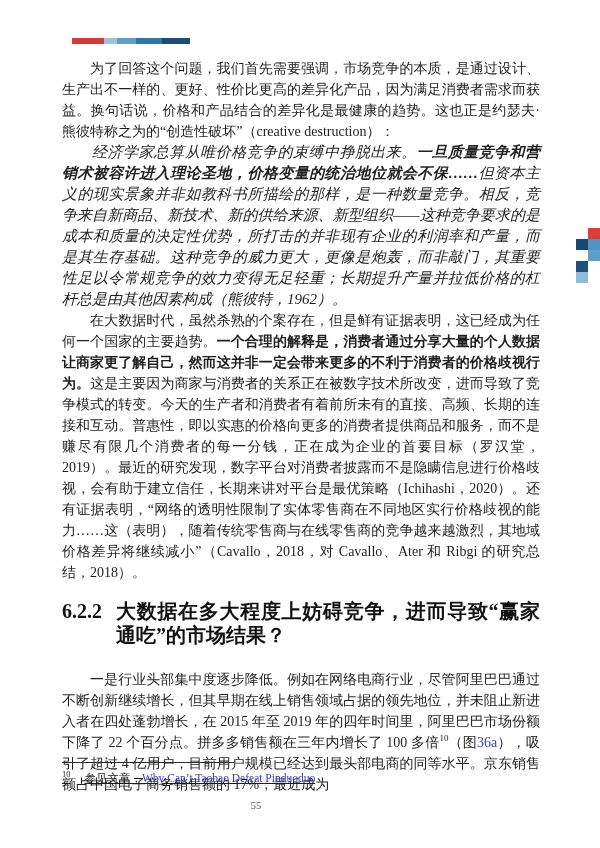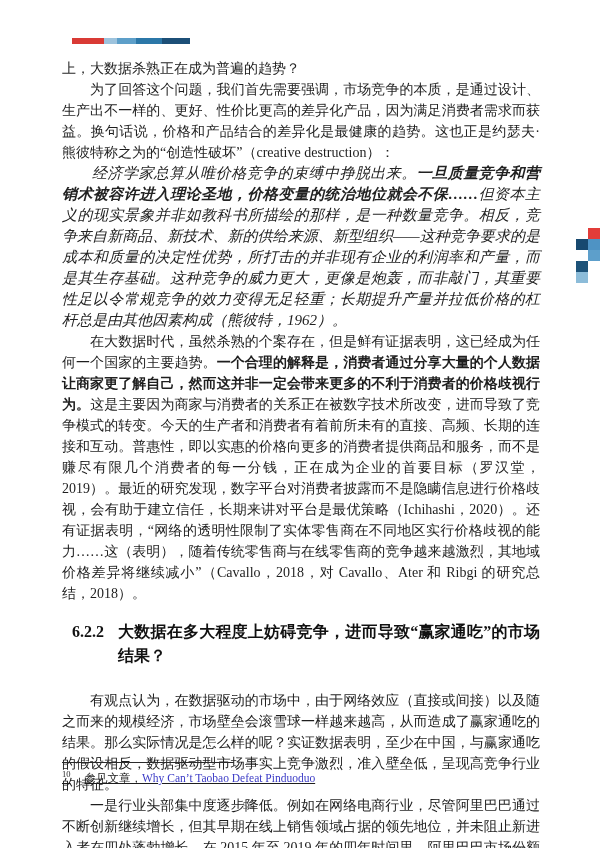--- a/index.html
+++ b/index.html
@@ -53,23 +53,23 @@
 
   .quote {
     font-size: 15px; line-height: 21px;
     text-align: justify; text-indent: 2em;
     font-style: italic;
     color: #222;
   }
   .quote b { font-weight: bold; }
 
   .heading {
-    margin: 16px 0 22px 10px;
+    margin: 16px 0 22px 0;
     display: flex;
-    font-size: 16px; font-weight: bold; line-height: 24px;
+    font-size: 20px; font-weight: bold; line-height: 24px;
     color: #111;
   }
   .heading .h-num { flex: 0 0 auto; margin-right: 14px; }
   .heading .h-text { flex: 1 1 auto; text-align: justify; }
 
   .fn-ref {
     font-size: 9px; color: #1e1e1e;
     vertical-align: super; line-height: 0;
     text-decoration: none; cursor: pointer;
   }
@@ -79,21 +79,21 @@
 
   
   .footnote-area { position: absolute; left: 62px; top: 762px; width: 478px; }
   .fn-rule { width: 172px; border-top: 1.2px solid #2a2a2a; margin-bottom: 7px; }
   .footnote { font-size: 11.5px; line-height: 16px; color: #1e1e1e; text-decoration: underline; }
   .footnote .fn-marker {
     font-size: 8.5px; vertical-align: super; line-height: 0; margin-right: 14px;
   }
 
   .page-number {
-    position: absolute; left: 0; top: 800px; width: 496px;
+    position: absolute; left: 8px; top: 800px; width: 496px;
     text-align: center; font-size: 10.5px; color: #555;
   }
 </style>
 </head>
 <body>
 
 <div class="page">
 
   <div class="logo-bar">
     <span class="seg s1"></span>
@@ -107,34 +107,32 @@
     <span class="px p-red"></span>
     <span class="px p-navy1"></span>
     <span class="px p-med"></span>
     <span class="px p-lmed"></span>
     <span class="px p-navy2"></span>
     <span class="px p-light"></span>
   </div>
 
   <main class="content">
 
-    <p class="body-text no-indent">上，大数据杀熟正在成为普遍的趋势？</p>
 
     <p class="body-text">为了回答这个问题，我们首先需要强调，市场竞争的本质，是通过设计、生产出不一样的、更好、性价比更高的差异化产品，因为满足消费者需求而获益。换句话说，价格和产品结合的差异化是最健康的趋势。这也正是约瑟夫·熊彼特称之为的“创造性破坏”（creative destruction）：</p>
 
     <p class="quote"><span>经济学家总算从唯价格竞争的束缚中挣脱出来。</span><b>一旦质量竞争和营销术被容许进入理论圣地，价格变量的统治地位就会不保……</b><span>但资本主义的现实景象并非如教科书所描绘的那样，是一种数量竞争。相反，竞争来自新商品、新技术、新的供给来源、新型组织——这种竞争要求的是成本和质量的决定性优势，所打击的并非现有企业的利润率和产量，而是其生存基础。这种竞争的威力更大，更像是炮轰，而非敲门，其重要性足以令常规竞争的效力变得无足轻重；长期提升产量并拉低价格的杠杆总是由其他因素构成（熊彼特，1962）。</span></p>
 
     <p class="body-text"><span>在大数据时代，虽然杀熟的个案存在，但是鲜有证据表明，这已经成为任何一个国家的主要趋势。</span><b>一个合理的解释是，消费者通过分享大量的个人数据让商家更了解自己，然而这并非一定会带来更多的不利于消费者的价格歧视行为。</b><span>这是主要因为商家与消费者的关系正在被数字技术所改变，进而导致了竞争模式的转变。今天的生产者和消费者有着前所未有的直接、高频、长期的连接和互动。普惠性，即以实惠的价格向更多的消费者提供商品和服务，而不是赚尽有限几个消费者的每一分钱，正在成为企业的首要目标（罗汉堂，2019）。最近的研究发现，数字平台对消费者披露而不是隐瞒信息进行价格歧视，会有助于建立信任，长期来讲对平台是最优策略（Ichihashi，2020）。还有证据表明，“网络的透明性限制了实体零售商在不同地区实行价格歧视的能力……这（表明），随着传统零售商与在线零售商的竞争越来越激烈，其地域价格差异将继续减小”（Cavallo，2018，对 Cavallo、Ater 和 Ribgi 的研究总结，2018）。</span></p>
 
     <h3 class="heading">
       <span class="h-num">6.2.2</span>
       <span class="h-text">大数据在多大程度上妨碍竞争，进而导致“赢家通吃”的市场结果？</span>
     </h3>
 
-    <p class="body-text">有观点认为，在数据驱动的市场中，由于网络效应（直接或间接）以及随之而来的规模经济，市场壁垒会滚雪球一样越来越高，从而造成了赢家通吃的结果。那么实际情况是怎么样的呢？实证数据表明，至少在中国，与赢家通吃的假设相反，数据驱动型市场事实上竞争激烈，准入壁垒低，呈现高竞争行业的特征。</p>
 
     <p class="body-text"><span>一是行业头部集中度逐步降低。例如在网络电商行业，尽管阿里巴巴通过不断创新继续增长，但其早期在线上销售领域占据的领先地位，并未阻止新进入者在四处蓬勃增长，在 2015 年至 2019 年的四年时间里，阿里巴巴市场份额下降了 22 个百分点。拼多多销售额在三年内增长了 100 多倍</span><a class="fn-ref">10</a><span>（图</span><a class="fig-link">36a</a><span>），吸引了超过 4 亿用户，目前用户规模已经达到最头部电商的同等水平。京东销售额占中国电子商务销售额的 17%，最近成为</span></p>
 
   </main>
 
   <div class="footnote-area">
     <div class="fn-rule"></div>
     <p class="footnote"><sup class="fn-marker">10</sup><span>参见文章，</span><a class="fn-link">Why Can’t Taobao Defeat Pinduoduo</a></p>
   </div>
 

